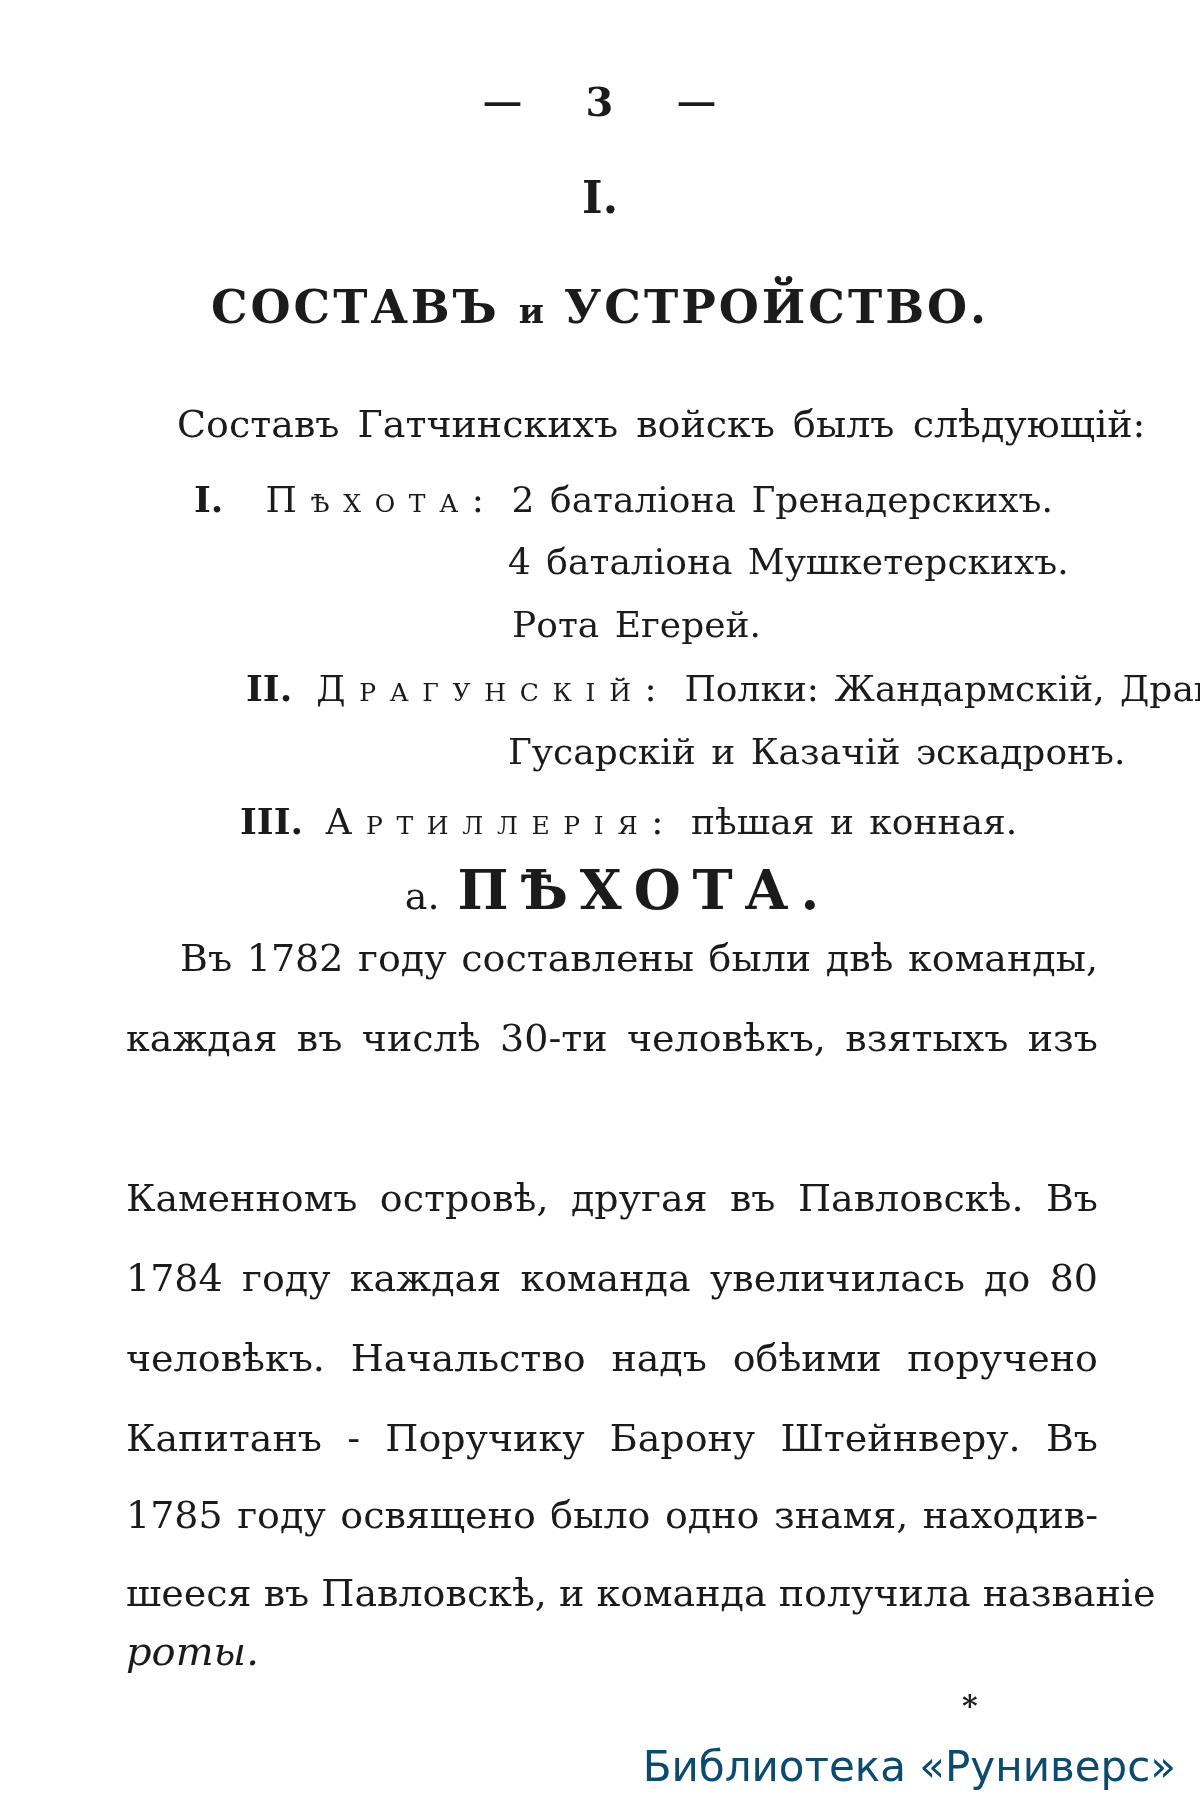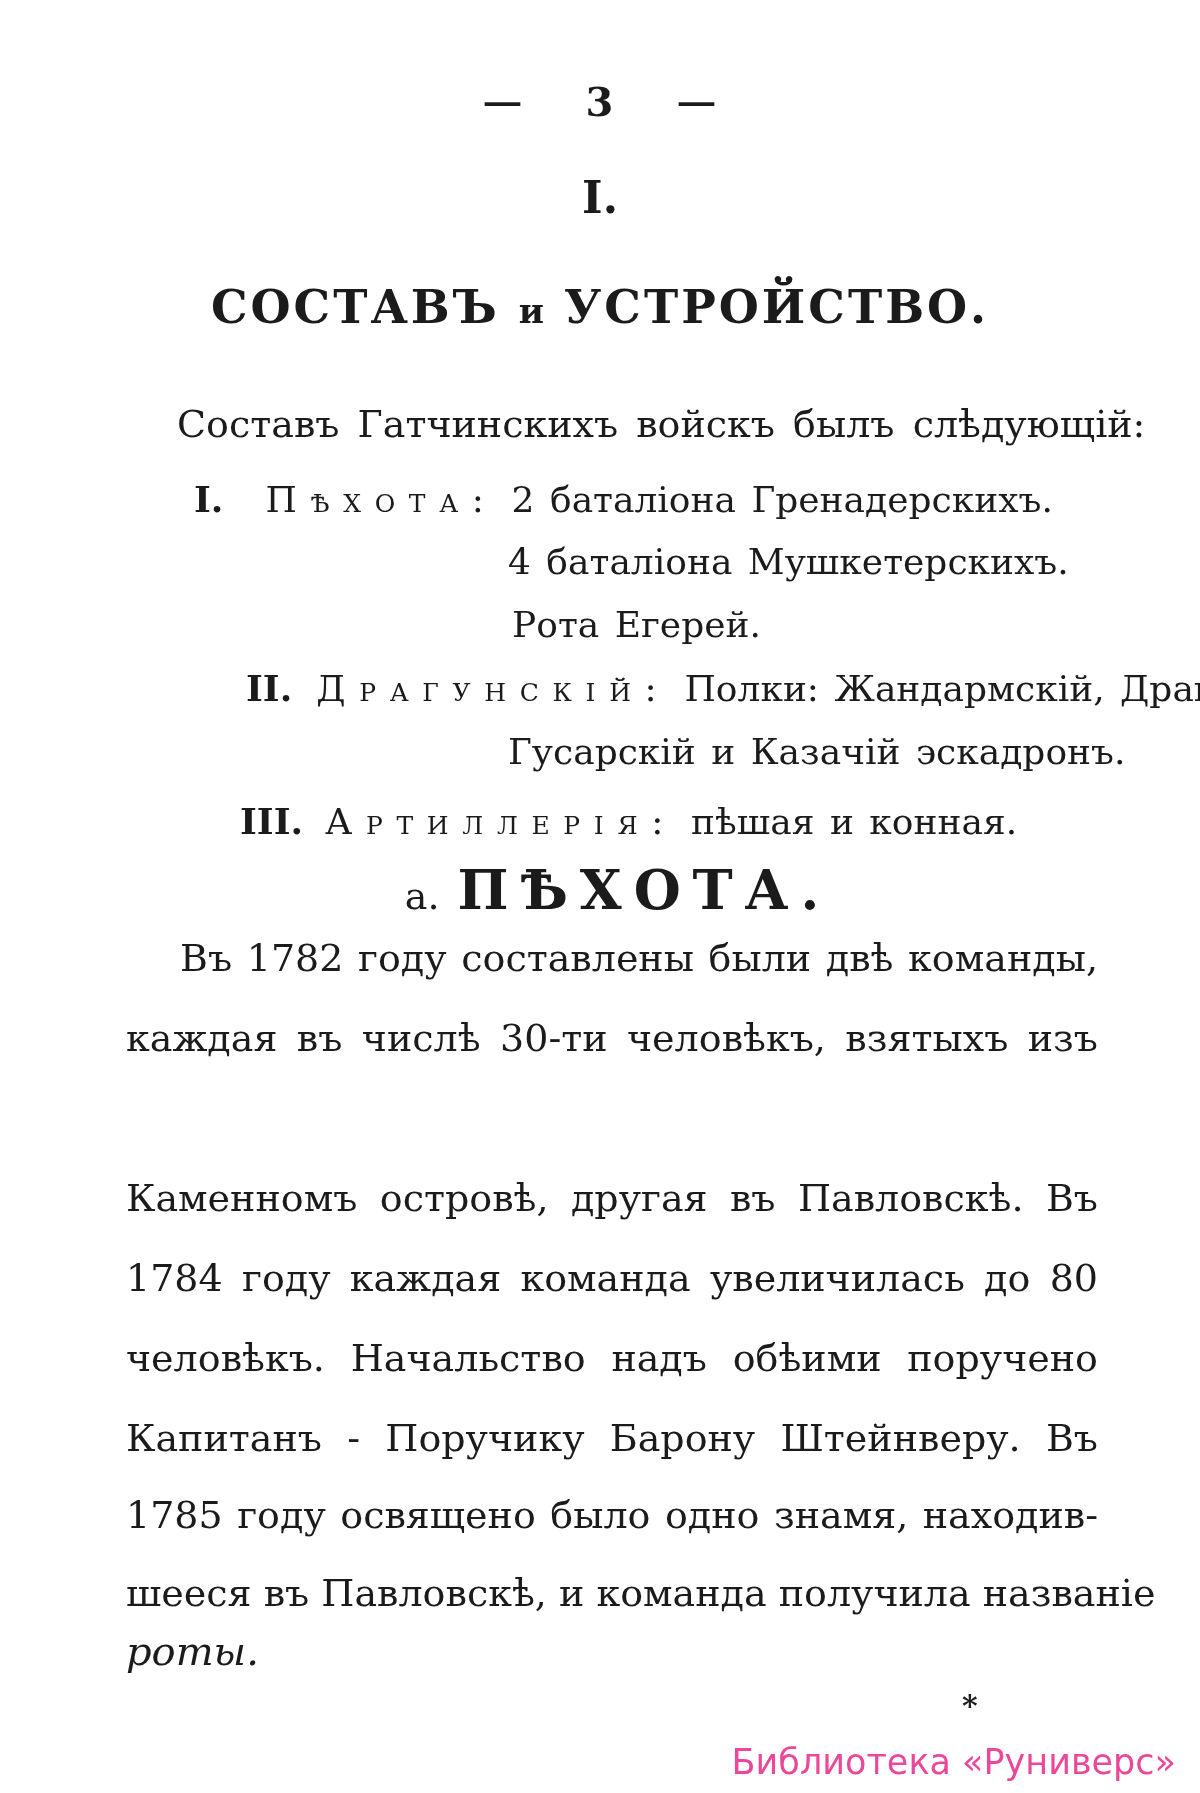--- a/index.html
+++ b/index.html
@@ -134,22 +134,22 @@
     top: 1688px;
     left: 962px;
     font-size: 30px;
     font-weight: bold;
   }
 
   .watermark {
     top: 1742px;
     right: 24px;
     font-family: "DejaVu Sans", "Liberation Sans", sans-serif;
-    font-size: 35px;
-    color: #ec4899;
+    font-size: 42px;
+    color: #0c4a6e;
     white-space: nowrap;
   }
 </style>
 </head>
 <body>
 
 <div class="page">
 
   <div class="abs running-head">
     <span class="dash">—</span>

